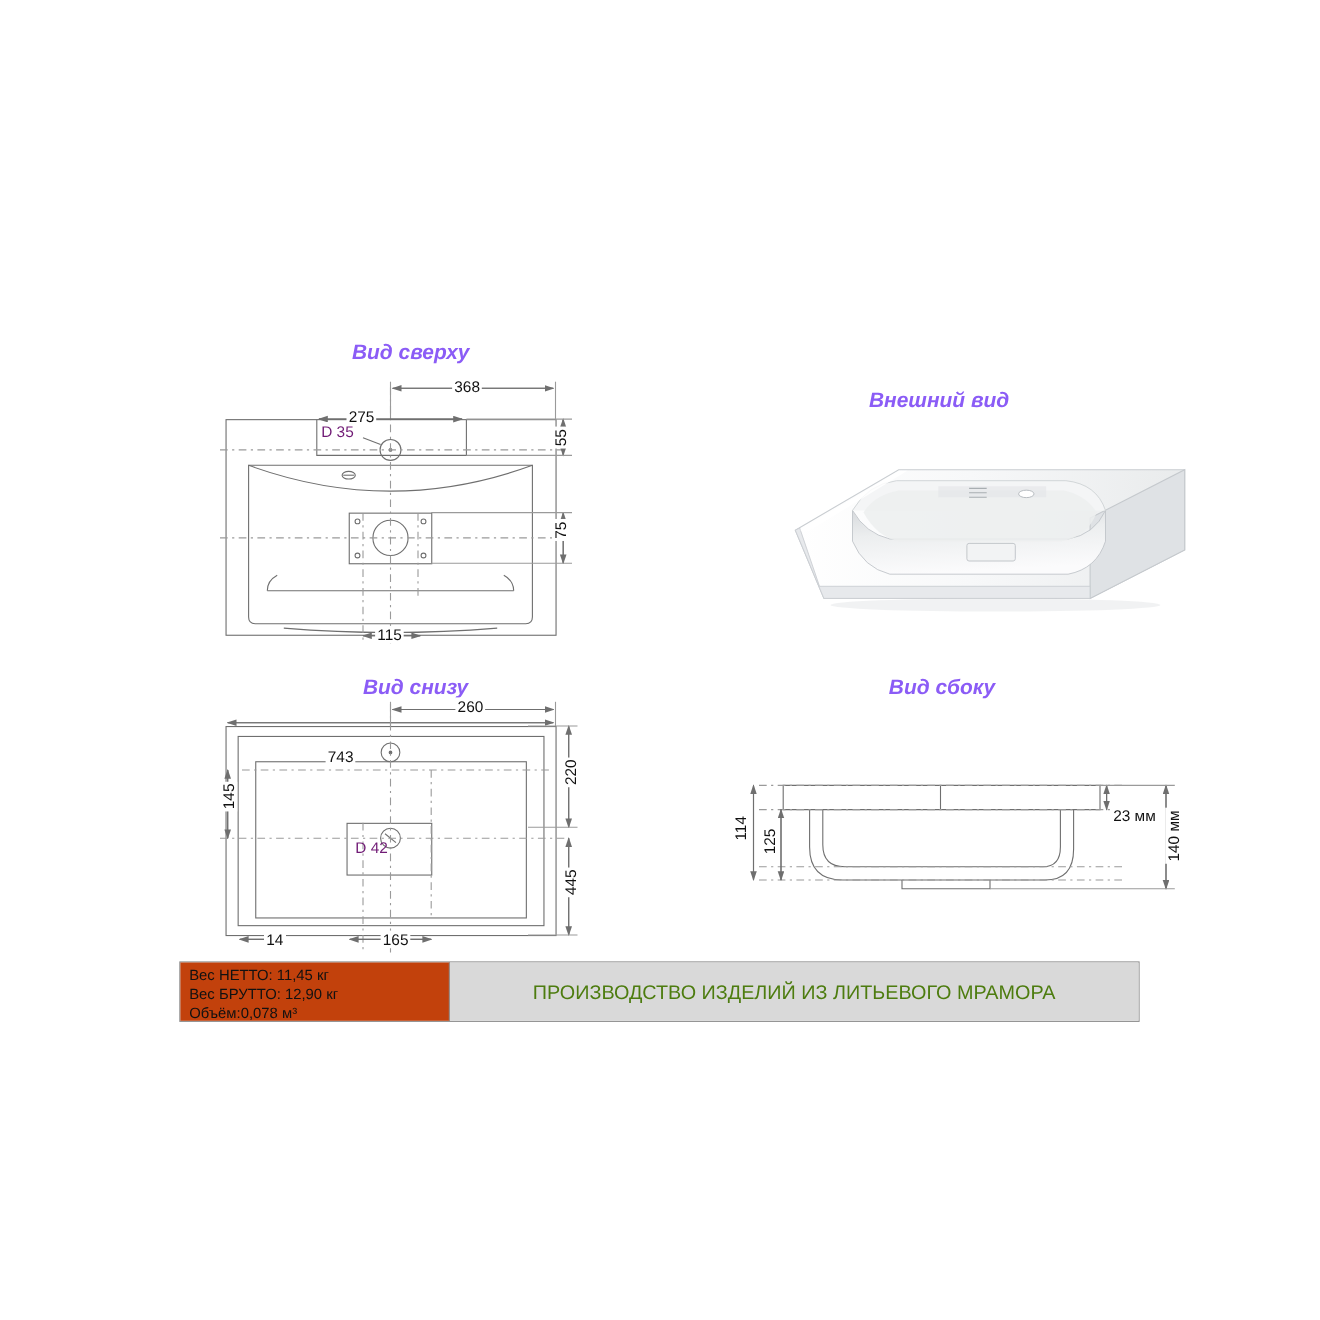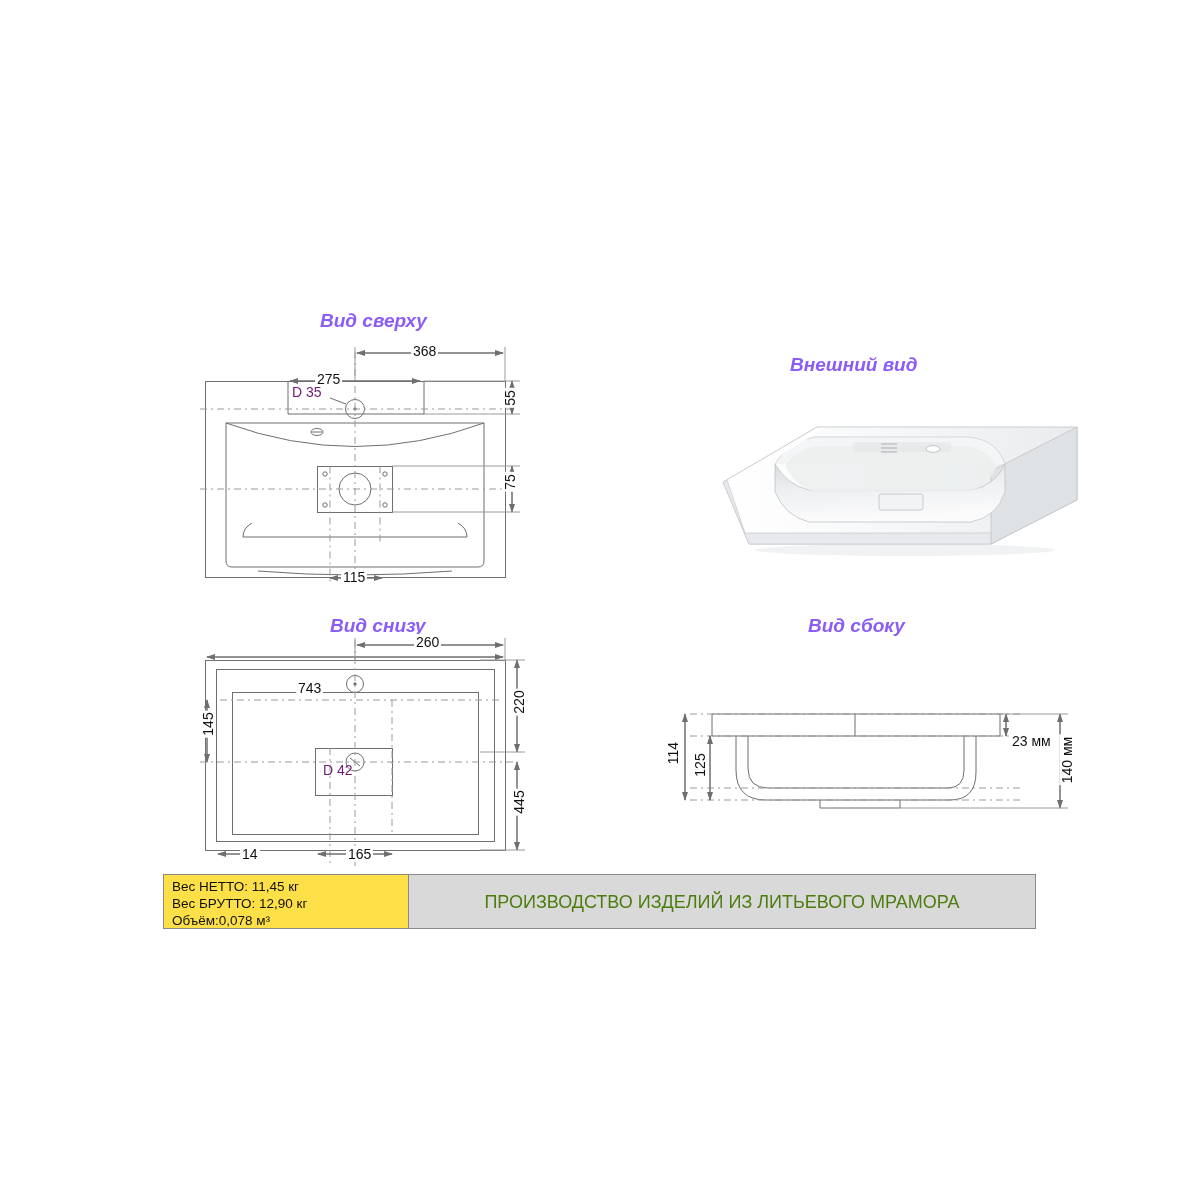--- a/index.html
+++ b/index.html
@@ -61,21 +61,21 @@
     width: 873px;
     height: 55px;
     display: flex;
     border: 1px solid #8a8a8a;
     box-sizing: border-box;
   }
   .info-left {
     width: 245px;
     box-sizing: border-box;
     border-right: 1px solid #8a8a8a;
-    background: #fde047;
+    background: #c2410c;
     padding: 3px 0 0 8px;
   }
   .info-left div {
     font-size: 13.5px;
     line-height: 17px;
     color: #111;
   }
   .info-right {
     flex: 1;
     background: #d9d9d9;

